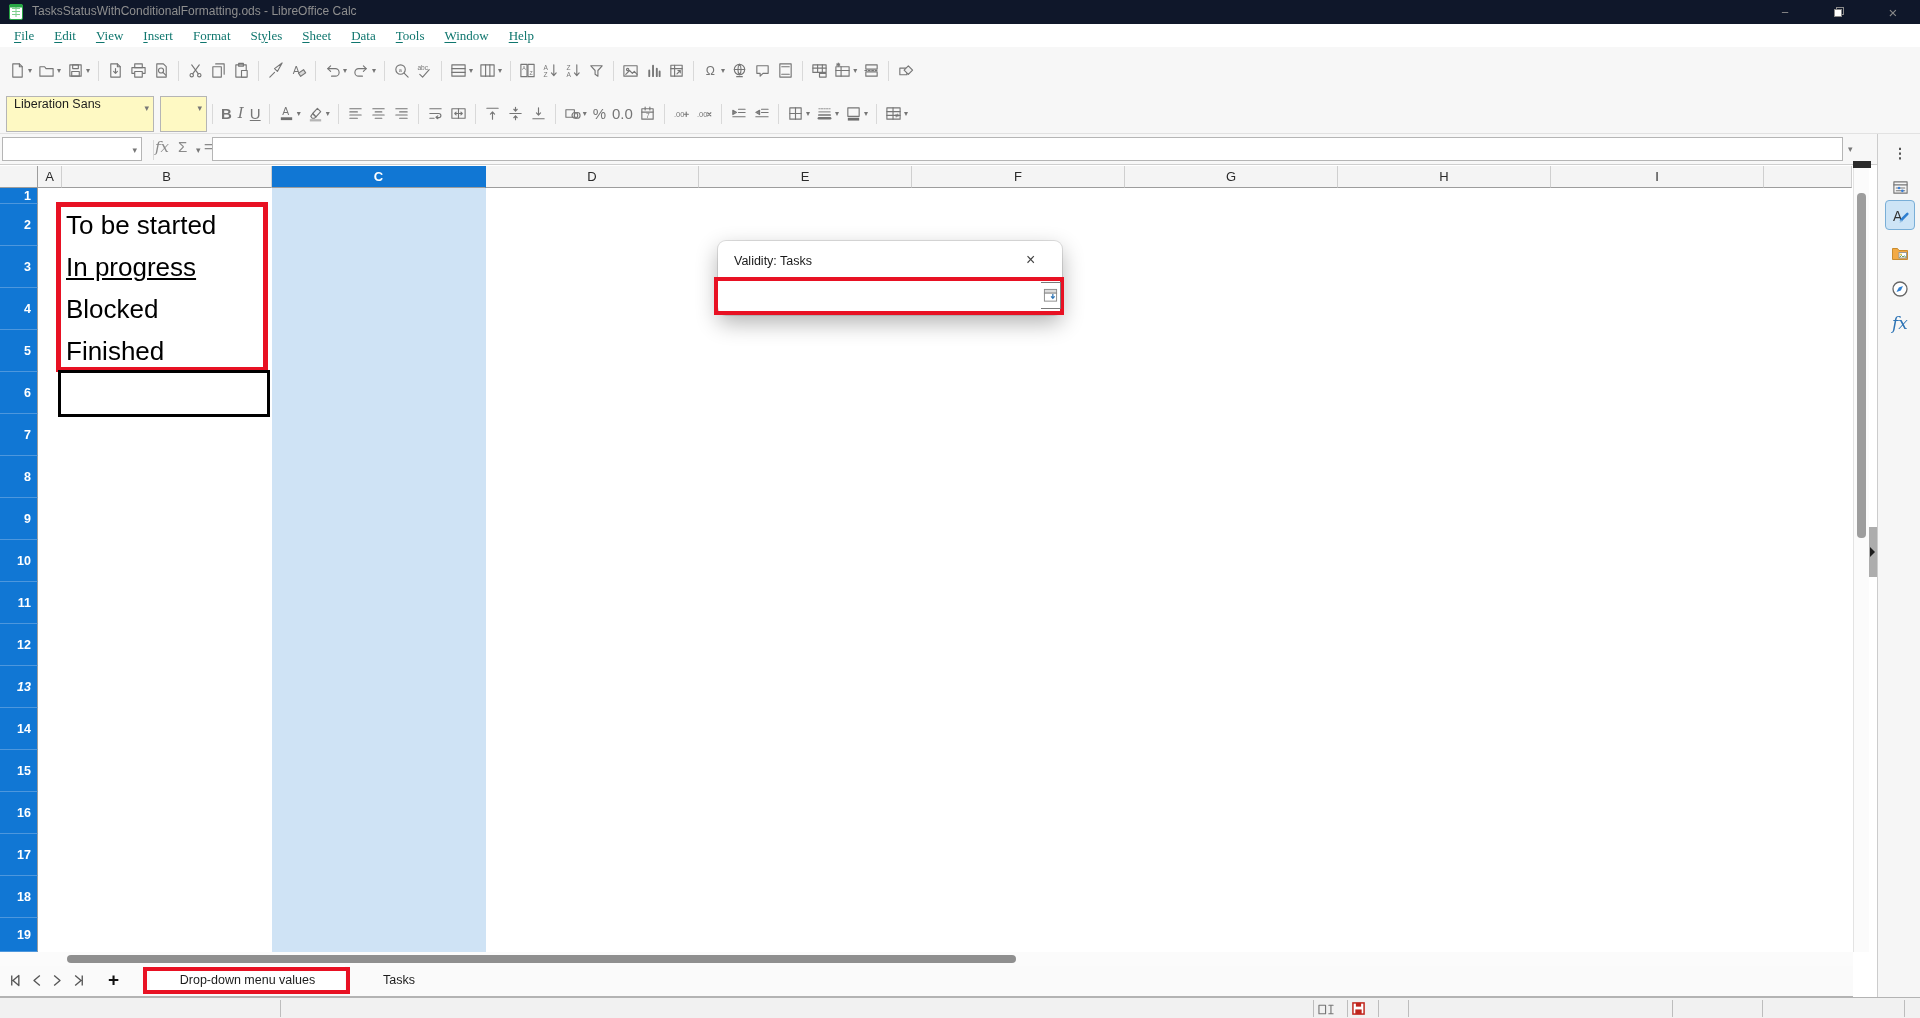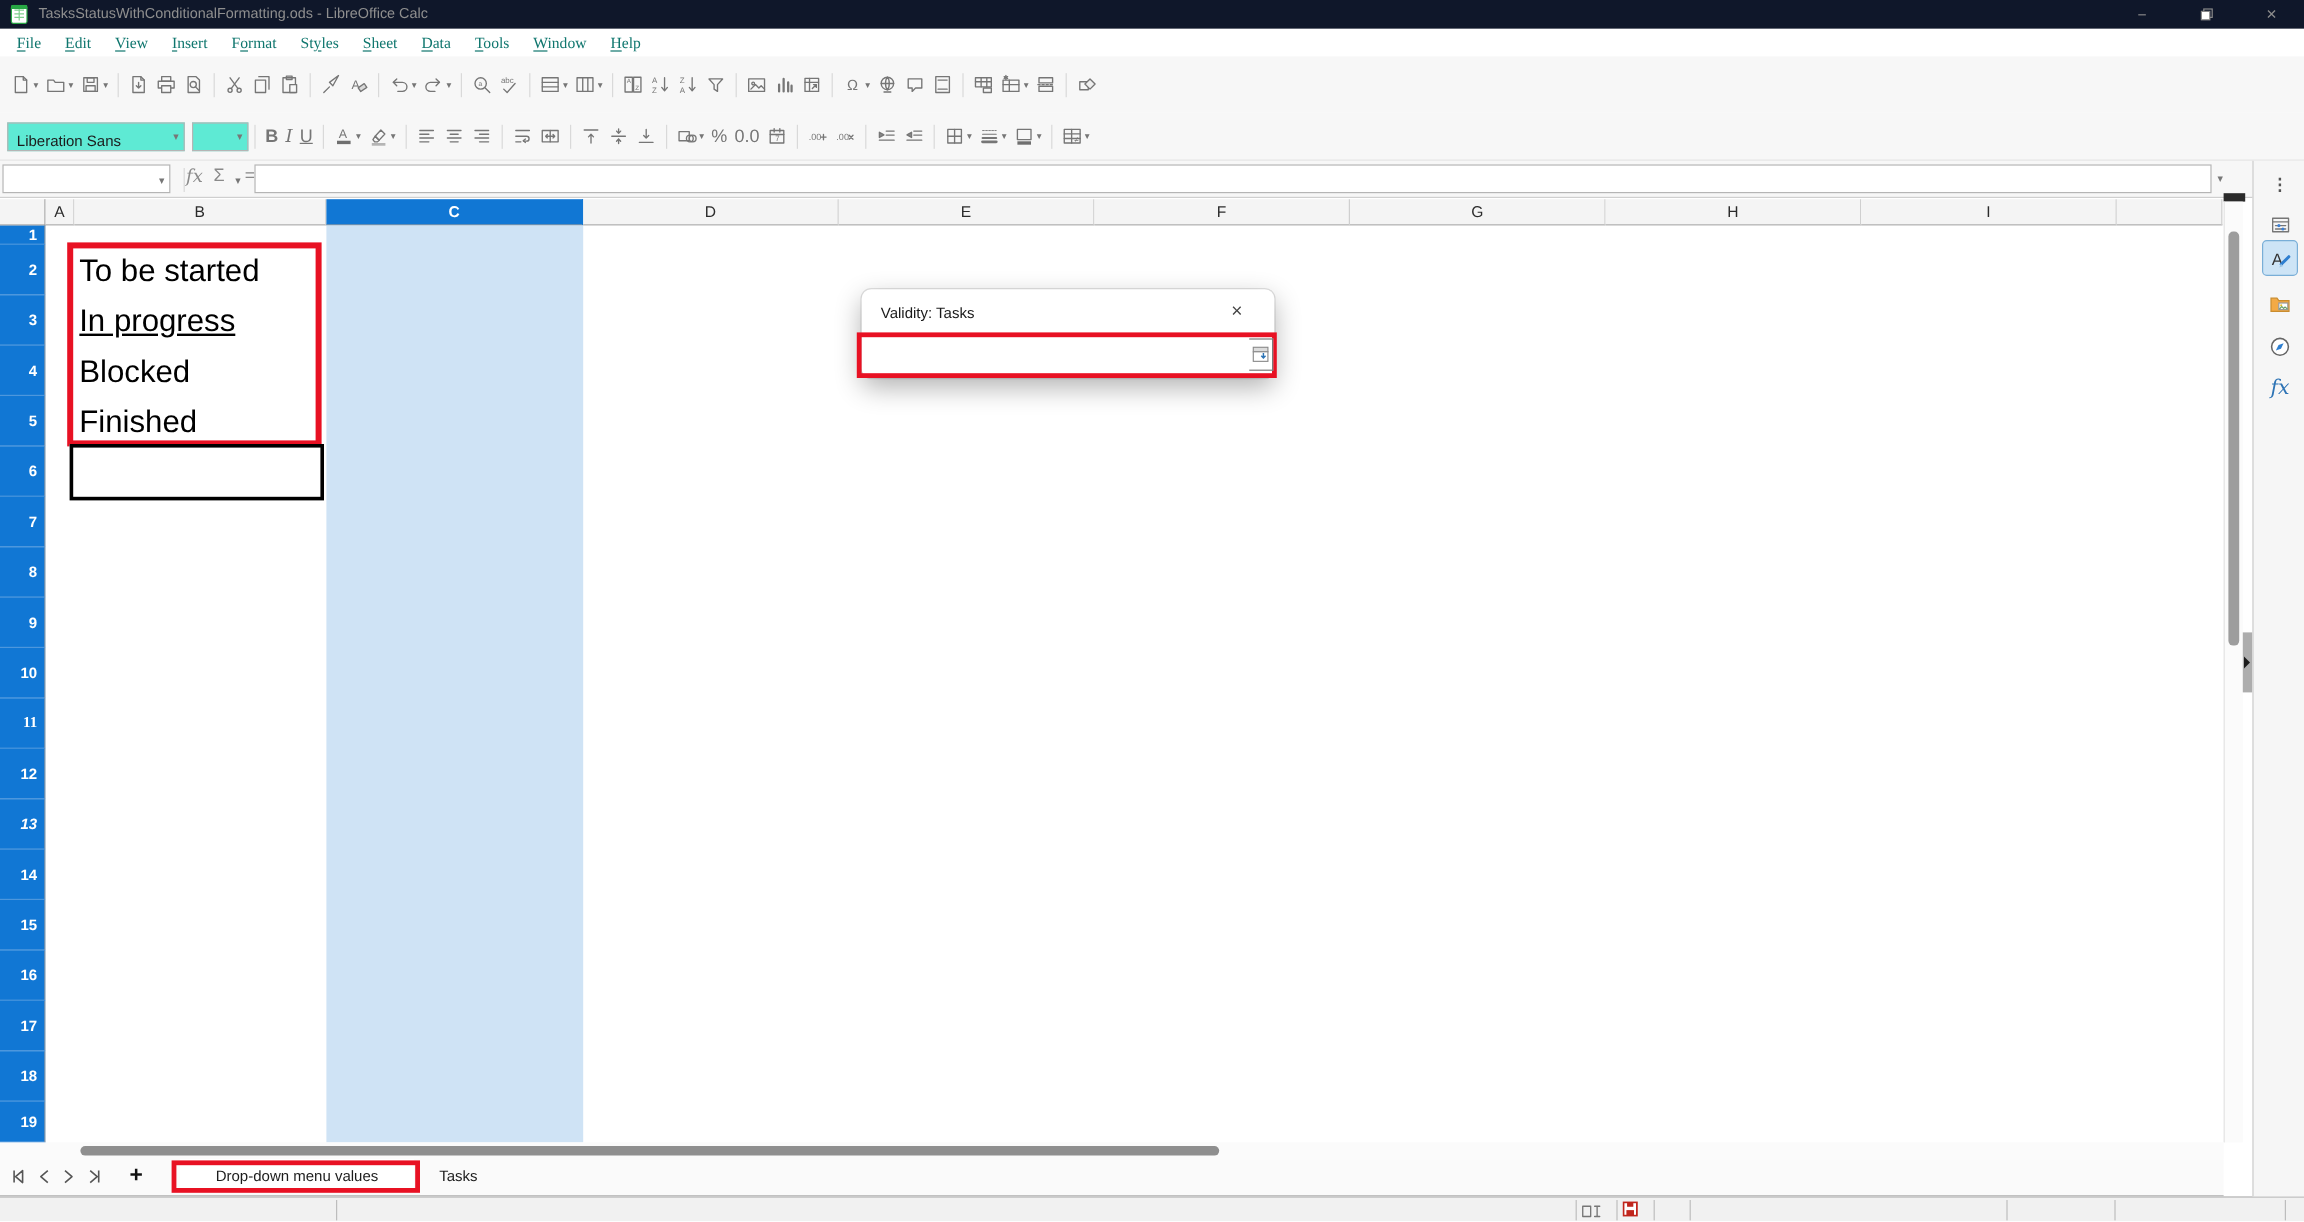--- a/index.html
+++ b/index.html
@@ -23,22 +23,22 @@
 
   .tb1 { left:0; top:47px; width:1920px; height:47px; background:#f7f7f7; display:flex;
          align-items:center; padding-left:6px; }
   .tb2 { left:0; top:94px; width:1920px; height:40px; background:#f7f7f7; display:flex;
          align-items:center; padding-left:6px; border-bottom:1px solid #e2e2e2; }
   .tbtn { height:28px; display:flex; align-items:center; padding:0 3px; color:#767676; }
   .tbtn svg { display:block; }
   .tbtn .glyph { font-size:15px; color:#767676; line-height:1; }
   .dd { font-size:8px; color:#767676; margin-left:2px; }
   .tsep { width:1px; height:20px; background:#d9d9d9; margin:0 5px; }
-  .combo { background:#5eead4; border:1px solid #b5b5b5; height:24px; display:flex;
-           align-items:flex-end; font-size:12.5px; color:#1c1c1c; padding-left:7px; position:relative; }
+  .combo { background:#fef9c3; border:1px solid #b5b5b5; height:36px; display:flex;
+           align-items:flex-start; font-size:12.5px; color:#1c1c1c; padding-left:7px; position:relative; }
   .combo .carr { position:absolute; right:4px; top:6px; font-size:9px; color:#777; }
 
   
   .fbar { left:0; top:134px; width:1920px; height:31px; background:#f7f7f7;
           border-bottom:1px solid #cfcfcf; }
   .namebox { left:2px; top:3px; width:140px; height:24px; background:#fff;
              border:1px solid #b5b5b5; }
   .namebox .carr { position:absolute; right:4px; top:7px; font-size:9px; color:#777; }
   .fb-btn { top:4px; color:#8a8a8a; font-size:15px; }
   .fx { font-family:"DejaVu Serif", serif; font-style:italic; }
@@ -678,21 +678,21 @@
       <div class="rowhead" style="height: 16px;">1</div>
       <div class="rowhead" style="height: 42px;">2</div>
       <div class="rowhead" style="height: 42px;">3</div>
       <div class="rowhead" style="height: 42px;">4</div>
       <div class="rowhead" style="height: 42px;">5</div>
       <div class="rowhead" style="height: 42px;">6</div>
       <div class="rowhead" style="height: 42px;">7</div>
       <div class="rowhead" style="height: 42px;">8</div>
       <div class="rowhead" style="height: 42px;">9</div>
       <div class="rowhead" style="height: 42px;">10</div>
-      <div class="rowhead" style="height: 42px; font-family: Liberation Serif, serif;">11</div>
+      <div class="rowhead" style="height: 42px;">11</div>
       <div class="rowhead" style="height: 42px;">12</div>
       <div class="rowhead" style="height: 42px; font-style: italic;">13</div>
       <div class="rowhead" style="height: 42px;">14</div>
       <div class="rowhead" style="height: 42px;">15</div>
       <div class="rowhead" style="height: 42px;">16</div>
       <div class="rowhead" style="height: 42px;">17</div>
       <div class="rowhead" style="height: 42px;">18</div>
       <div class="rowhead" style="height: 34px;">19</div>
     </div>
   <div class="abs canvas"></div>
@@ -731,21 +731,21 @@
       <span class="abs tabnav" style="left: 29px;"><svg viewBox="0 0 18 18" width="15" height="15" fill="none" stroke="#555" stroke-width="1.6" stroke-linejoin="round">
           <path d="M13 3L6 9l7 6"></path>
         </svg></span>
       <span class="abs tabnav" style="left: 50px;"><svg viewBox="0 0 18 18" width="15" height="15" fill="none" stroke="#555" stroke-width="1.6" stroke-linejoin="round">
           <path d="M5 3l7 6-7 6"></path>
         </svg></span>
       <span class="abs tabnav" style="left: 71px;"><svg viewBox="0 0 18 18" width="15" height="15" fill="none" stroke="#555" stroke-width="1.6" stroke-linejoin="round">
           <path d="M5 3l7 6-7 6M13.5 3v12"></path>
         </svg></span>
       <div class="abs sheettab active" style="left: 150px; width: 195px;">Drop-down menu values</div>
-      <div class="abs sheettab" style="left: 357px; width: 50px;">Tasks</div>
+      <div class="abs sheettab" style="left: 374px; width: 50px;">Tasks</div>
     </div>
   <div class="abs tab-annot"></div>
 
   <div class="abs statusbar" id="statusbar">
       <div class="abs sdiv" style="left: 280px;"></div>
       <div class="abs sdiv" style="left: 1313px;"></div>
       <div class="abs sdiv" style="left: 1347px;"></div>
       <div class="abs sdiv" style="left: 1378px;"></div>
       <div class="abs sdiv" style="left: 1408px;"></div>
       <div class="abs sdiv" style="left: 1672px;"></div>

